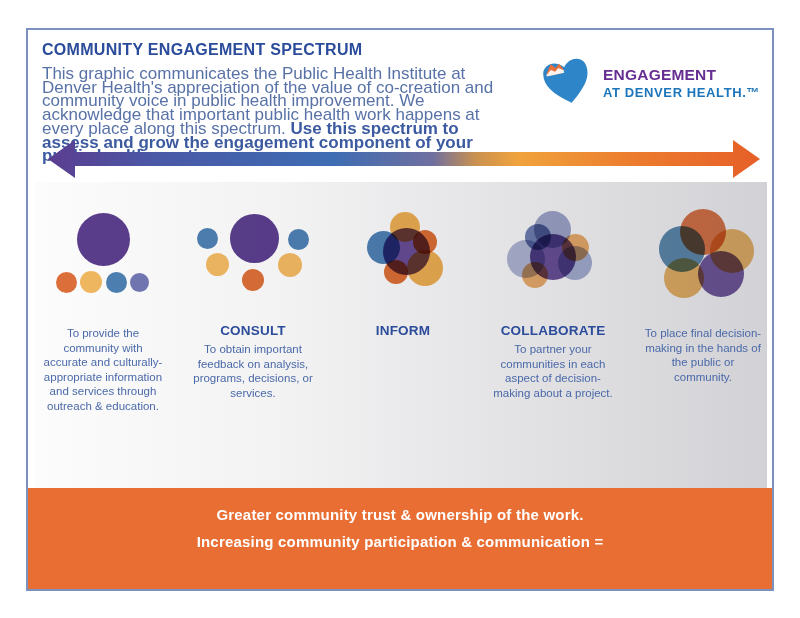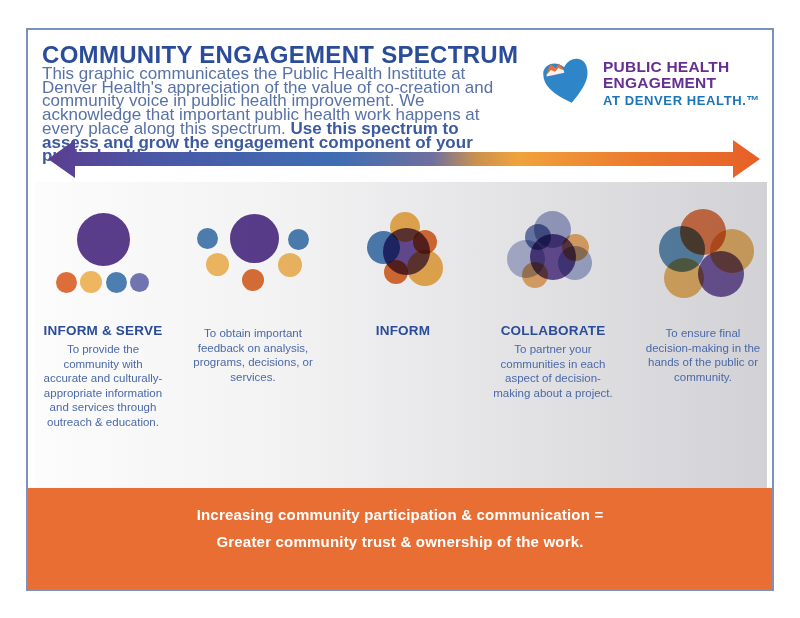--- a/index.html
+++ b/index.html
@@ -10,21 +10,21 @@
     -webkit-font-smoothing: antialiased;
   }
   .frame {
     position: absolute; left: 26px; top: 28px;
     width: 748px; height: 563px;
     border: 2px solid #7C92BE; background: #ffffff;
   }
   
   .page-title {
     position: absolute; left: 14px; top: 11px;
-    font-size: 24px; font-weight: bold; letter-spacing: 0.3px;
+    font-size: 16px; font-weight: bold; letter-spacing: 0.3px;
     color: #2B4C9B;
   }
   .intro {
     position: absolute; left: 14px; top: 37px; width: 462px;
     font-size: 17px; line-height: 13.7px; color: #5872A7;
   }
   .intro b { color: #3C5AA0; }
   .logo {
     position: absolute; right: 12px; top: 22px;
     display: flex; align-items: center; gap: 7px;
@@ -80,21 +80,20 @@
     <span>
       <svg width="58" height="58" viewBox="0 0 60 60">
         <g transform="rotate(-12 30 30)">
           <path d="M30 53 C13 40 5 30 7.5 17.5 C9.5 8.5 22 5.5 30 15.5 C38 5.5 50.5 8.5 52.5 17.5 C55 30 47 40 30 53 Z" fill="#2E86C8"></path>
           <path d="M10.5 19 L17 9.5 L21.5 14.5 L25.5 10.5 L29 17.5 L27 21 L12 21 Z" fill="#E8703A"></path>
           <path d="M10.5 19.5 L16 15.5 L20 18 L24 15 L29 18.5 L29 21 L10.5 21 Z" fill="#ffffff" opacity="0.9"></path>
         </g>
       </svg>
     </span>
     <span class="logo-text">
-      <div class="l1">PUBLIC HEALTH</div>
       <div class="l2">ENGAGEMENT</div>
       <div class="l3">AT DENVER HEALTH.™</div>
     </span>
   </div>
 
   <div class="arrow-wrap">
     <svg width="712" height="42" viewBox="0 0 712 42">
       <defs>
         <linearGradient id="spectrumGrad" x1="0" y1="0" x2="1" y2="0">
           <stop offset="0" stop-color="#5C3D90"></stop>
@@ -115,32 +114,32 @@
 
   <div class="columns">
     <div class="col">
       <div class="cluster">
           <div class="circle" style="left: 48.5px; top: 17.5px; width: 53px; height: 53px; background: rgb(91, 62, 142); opacity: 1;"></div>
           <div class="circle" style="left: 27.5px; top: 76.5px; width: 21px; height: 21px; background: rgb(224, 112, 59); opacity: 1;"></div>
           <div class="circle" style="left: 52px; top: 76px; width: 22px; height: 22px; background: rgb(244, 186, 98); opacity: 1;"></div>
           <div class="circle" style="left: 77.5px; top: 76.5px; width: 21px; height: 21px; background: rgb(78, 129, 180); opacity: 1;"></div>
           <div class="circle" style="left: 101.5px; top: 77.5px; width: 19px; height: 19px; background: rgb(116, 120, 180); opacity: 1;"></div>
         </div>
-      <div class="stage-label">INFORM &amp; SERVE</div>
       <div class="stage-desc">To provide the community with accurate and culturally-appropriate information and services through outreach &amp; education.</div>
     </div>
     <div class="col">
       <div class="cluster">
           <div class="circle" style="left: 51.5px; top: 18.5px; width: 49px; height: 49px; background: rgb(91, 62, 142); opacity: 1;"></div>
           <div class="circle" style="left: 18.5px; top: 32.5px; width: 21px; height: 21px; background: rgb(78, 129, 180); opacity: 1;"></div>
           <div class="circle" style="left: 109.5px; top: 33.5px; width: 21px; height: 21px; background: rgb(78, 129, 180); opacity: 1;"></div>
           <div class="circle" style="left: 27.5px; top: 57.5px; width: 23px; height: 23px; background: rgb(244, 186, 98); opacity: 1;"></div>
           <div class="circle" style="left: 100px; top: 58px; width: 24px; height: 24px; background: rgb(244, 186, 98); opacity: 1;"></div>
           <div class="circle" style="left: 64px; top: 74px; width: 22px; height: 22px; background: rgb(222, 112, 56); opacity: 1;"></div>
         </div>
+      <div class="stage-label">CONSULT</div>
       <div class="stage-desc">To obtain important feedback on analysis, programs, decisions, or services.</div>
     </div>
     <div class="col">
       <div class="cluster">
           <div class="circle" style="left: 62px; top: 17px; width: 30px; height: 30px; background: rgb(239, 175, 82); opacity: 1;"></div>
           <div class="circle" style="left: 38.5px; top: 35.5px; width: 33px; height: 33px; background: rgb(78, 129, 180); opacity: 1;"></div>
           <div class="circle" style="left: 85px; top: 35px; width: 24px; height: 24px; background: rgb(222, 111, 53); opacity: 1;"></div>
           <div class="circle" style="left: 56px; top: 65px; width: 24px; height: 24px; background: rgb(222, 111, 53); opacity: 1;"></div>
           <div class="circle" style="left: 79px; top: 55px; width: 36px; height: 36px; background: rgb(239, 175, 82); opacity: 1;"></div>
           <div class="circle" style="left: 54.5px; top: 32.5px; width: 47px; height: 47px; background: rgb(91, 62, 142); opacity: 0.92;"></div>
@@ -161,22 +160,22 @@
       <div class="stage-desc">To partner your communities in each aspect of decision-making about a project.</div>
     </div>
     <div class="col">
       <div class="cluster">
           <div class="circle" style="left: 52px; top: 14px; width: 46px; height: 46px; background: rgb(217, 95, 43); opacity: 0.85;"></div>
           <div class="circle" style="left: 31px; top: 31px; width: 46px; height: 46px; background: rgb(57, 113, 159); opacity: 0.8;"></div>
           <div class="circle" style="left: 82px; top: 34px; width: 44px; height: 44px; background: rgb(232, 169, 79); opacity: 0.85;"></div>
           <div class="circle" style="left: 36px; top: 63px; width: 40px; height: 40px; background: rgb(232, 169, 79); opacity: 0.85;"></div>
           <div class="circle" style="left: 70px; top: 56px; width: 46px; height: 46px; background: rgb(91, 62, 142); opacity: 0.85;"></div>
         </div>
-      <div class="stage-desc">To ensure final decision-making in the hands of the public or community.</div>
+      <div class="stage-desc">To place final decision-making in the hands of the public or community.</div>
     </div>
   </div>
 
   <div class="banner">
+    <div class="line">Greater community trust &amp; ownership of the work.</div>
     <div class="line">Increasing community participation &amp; communication =</div>
-    <div class="line">Greater community trust &amp; ownership of the work.</div>
   </div>
 
 </div>
 
 </body></html>

